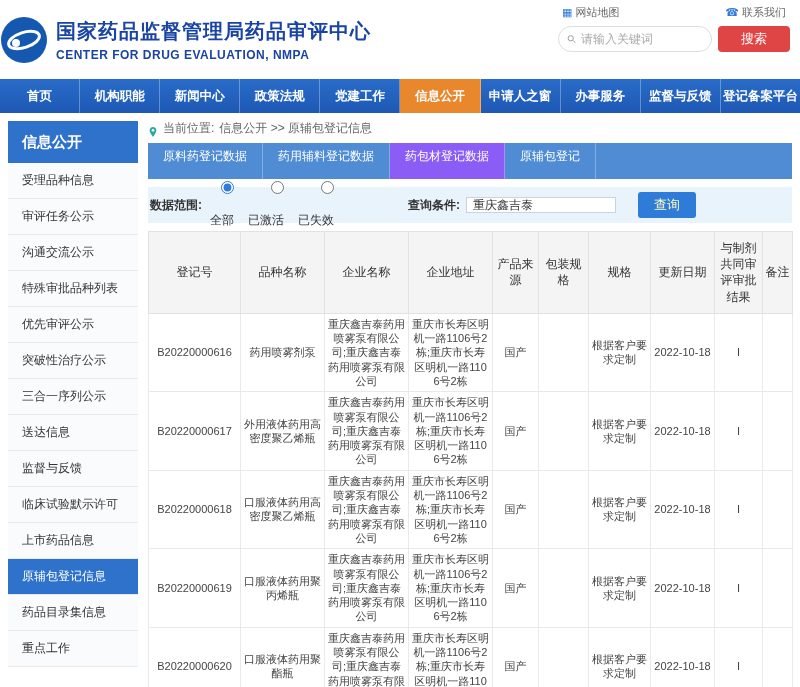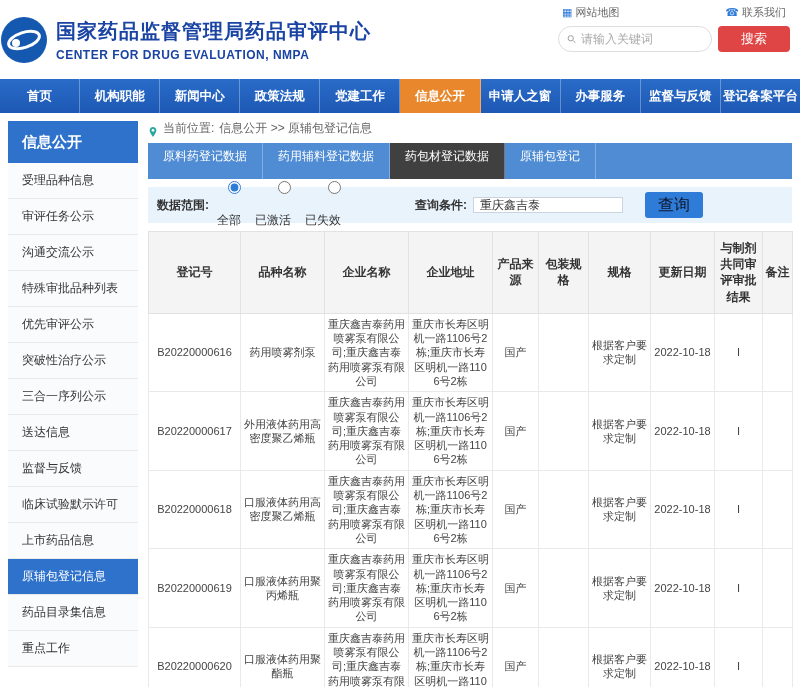--- a/index.html
+++ b/index.html
@@ -34,32 +34,32 @@
   .sidebar-title { background:#2e72cc; color:#fff; font-size:15px; font-weight:bold; height:42px; line-height:42px; padding-left:14px; }
   .sidebar-item { font-size:12px; color:#333; padding:9px 6px 9px 14px; border-bottom:1px solid #e9e9e9; background:#fafbfc; cursor:pointer; }
   .sidebar-item.active { background:#2e72cc; color:#fff; }
   .main { flex:1; min-width:0; }
   
   .breadcrumb { display:flex; align-items:flex-end; gap:5px; font-size:12px; color:#666; height:16px; }
   .pin-icon { width:10px; height:10px; }
   
   .tabs { display:flex; background:#4f8cd4; height:36px; margin-top:6px; }
   .tab { padding:0 15px; line-height:27px; color:#fff; font-size:12px; border-right:1px solid rgba(255,255,255,.3); cursor:pointer; white-space:nowrap; }
-  .tab.active { background:#404040;text-align:center; }
-  
-  .filterbar { background:#e9f3fc; margin-top:8px; height:36px; display:flex; align-items:center; font-size:12px; color:#333; padding:0 9px; }
+  .tab.active { background:#8b5cf6;text-align:center; }
+  
+  .filterbar { background:#e9f3fc; margin-top:8px; height:36px; display:flex; align-items:center; font-size:12px; color:#333; padding:0 2px; }
   .filter-label { font-weight:bold; margin-right:8px; }
   .radio-lab { display:flex; align-items:flex-end; gap:18px; margin-right:14px; cursor:pointer;flex-direction:column; }
   .radio-lab input { accent-color:#2f7bd8; width:13px; height:13px; }
   .query-label { font-weight:bold; margin-left:60px; margin-right:6px; }
   .query-input { width:150px; height:16px; border:1px solid #c9d4e0; background:#fff; padding:0 6px; font-size:12px; color:#333; outline:none; }
-  .query-btn { width:58px; height:26px; background:#2f7bd8; color:#0f172a; border:none; border-radius:3px; font-size:16px; margin-left:22px; cursor:pointer; }
+  .query-btn { width:58px; height:26px; background:#2f7bd8; color:#fef9c3; border:none; border-radius:3px; font-size:13px; margin-left:22px; cursor:pointer; }
   
   table { width:100%; border-collapse:collapse; table-layout:fixed; margin-top:8px; }
-  th { background:#f4f4f4; border:1px solid #e2e2e2; font-size:12px; color:#333; padding:8px 2px; font-weight:bold; text-align:center; line-height:1.35; word-break:break-all; }
+  th { background:#f4f4f4; border:1px solid #e2e2e2; font-size:12px; color:#333; padding:8px 2px; font-weight:normal; text-align:center; line-height:1.35; word-break:break-all; }
   td { border:1px solid #e9e9e9; font-size:11px; color:#444; text-align:center; padding:3px 3px; word-break:break-all; line-height:1.3; }
 </style>
 </head>
 <body>
 
 <div class="header">
   <svg class="logo" viewBox="0 0 48 48">
     <circle cx="24" cy="24" r="23" fill="#1558b0"></circle>
     <ellipse cx="24" cy="24" rx="16" ry="7.5" fill="none" stroke="#ffffff" stroke-width="3" transform="rotate(-18 24 24)"></ellipse>
     <circle cx="16" cy="27" r="4" fill="#ffffff"></circle>

